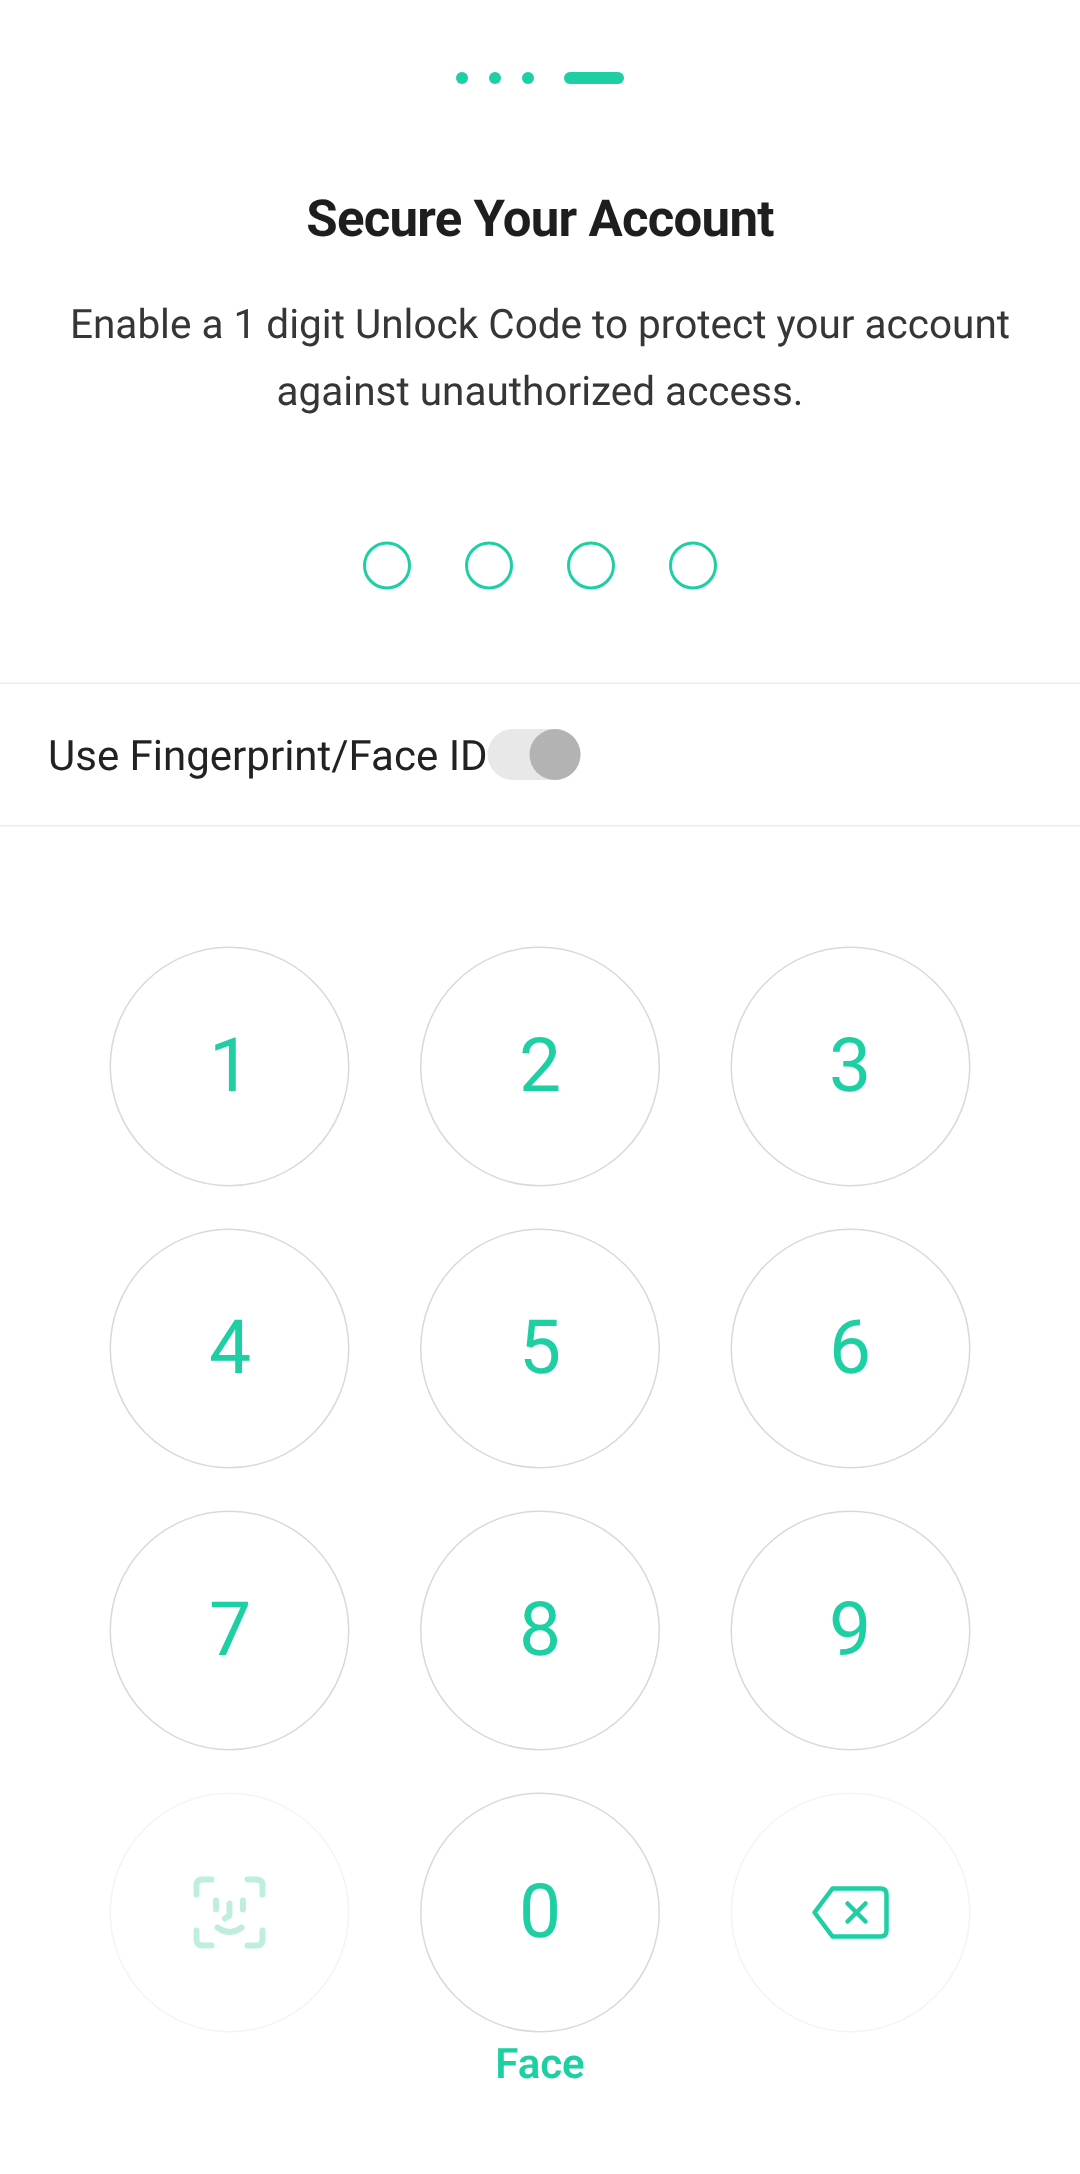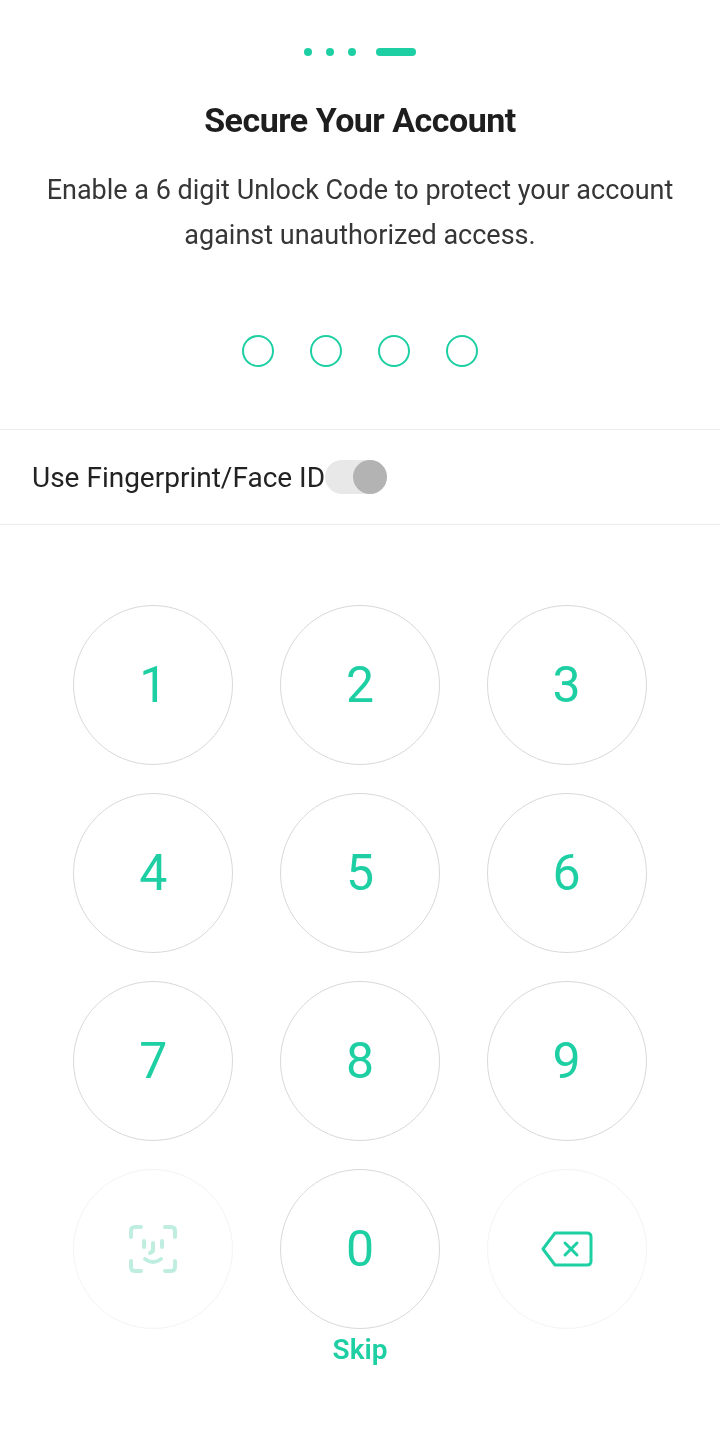--- a/index.html
+++ b/index.html
@@ -37,21 +37,21 @@
     width: 40px;
     height: 8px;
     border-radius: 4px;
     background: #1dcfa3;
     margin-left: 6px;
   }
 
   .header {
     text-align: center;
     padding: 0 40px;
-    margin-top: 44px;
+    margin-top: 70px;
   }
   .title {
     font-size: 34px;
     font-weight: 700;
     color: #1e1e1e;
     letter-spacing: -0.5px;
   }
   .subtitle {
     font-size: 27px;
     line-height: 1.65;
@@ -148,21 +148,21 @@
 
   <div class="progress">
     <div class="progress-dot"></div>
     <div class="progress-dot"></div>
     <div class="progress-dot"></div>
     <div class="progress-bar"></div>
   </div>
 
   <div class="header">
     <h1 class="title">Secure Your Account</h1>
-    <p class="subtitle">Enable a 6 digit Unlock Code to protect your account against unauthorized access.</p>
+    <p class="subtitle">Enable a 1 digit Unlock Code to protect your account against unauthorized access.</p>
   </div>
 
   <div class="pin-dots">
     <div class="pin-dot"></div>
     <div class="pin-dot"></div>
     <div class="pin-dot"></div>
     <div class="pin-dot"></div>
   </div>
 
   <div class="setting-row">
@@ -200,15 +200,15 @@
 
     <div class="key key-borderless">
       <svg width="56" height="40" viewBox="0 0 56 40" fill="none" stroke="#1dcfa3" stroke-width="3" stroke-linecap="round" stroke-linejoin="round">
         <path d="M16 4 H48 Q52 4 52 8 V32 Q52 36 48 36 H16 L4 20 Z"></path>
         <line x1="26" y1="14" x2="38" y2="26"></line>
         <line x1="38" y1="14" x2="26" y2="26"></line>
       </svg>
     </div>
   </div>
 
-  <div class="skip">Skip</div>
+  <div class="skip">Face</div>
 
 </div>
 
 </body></html>

